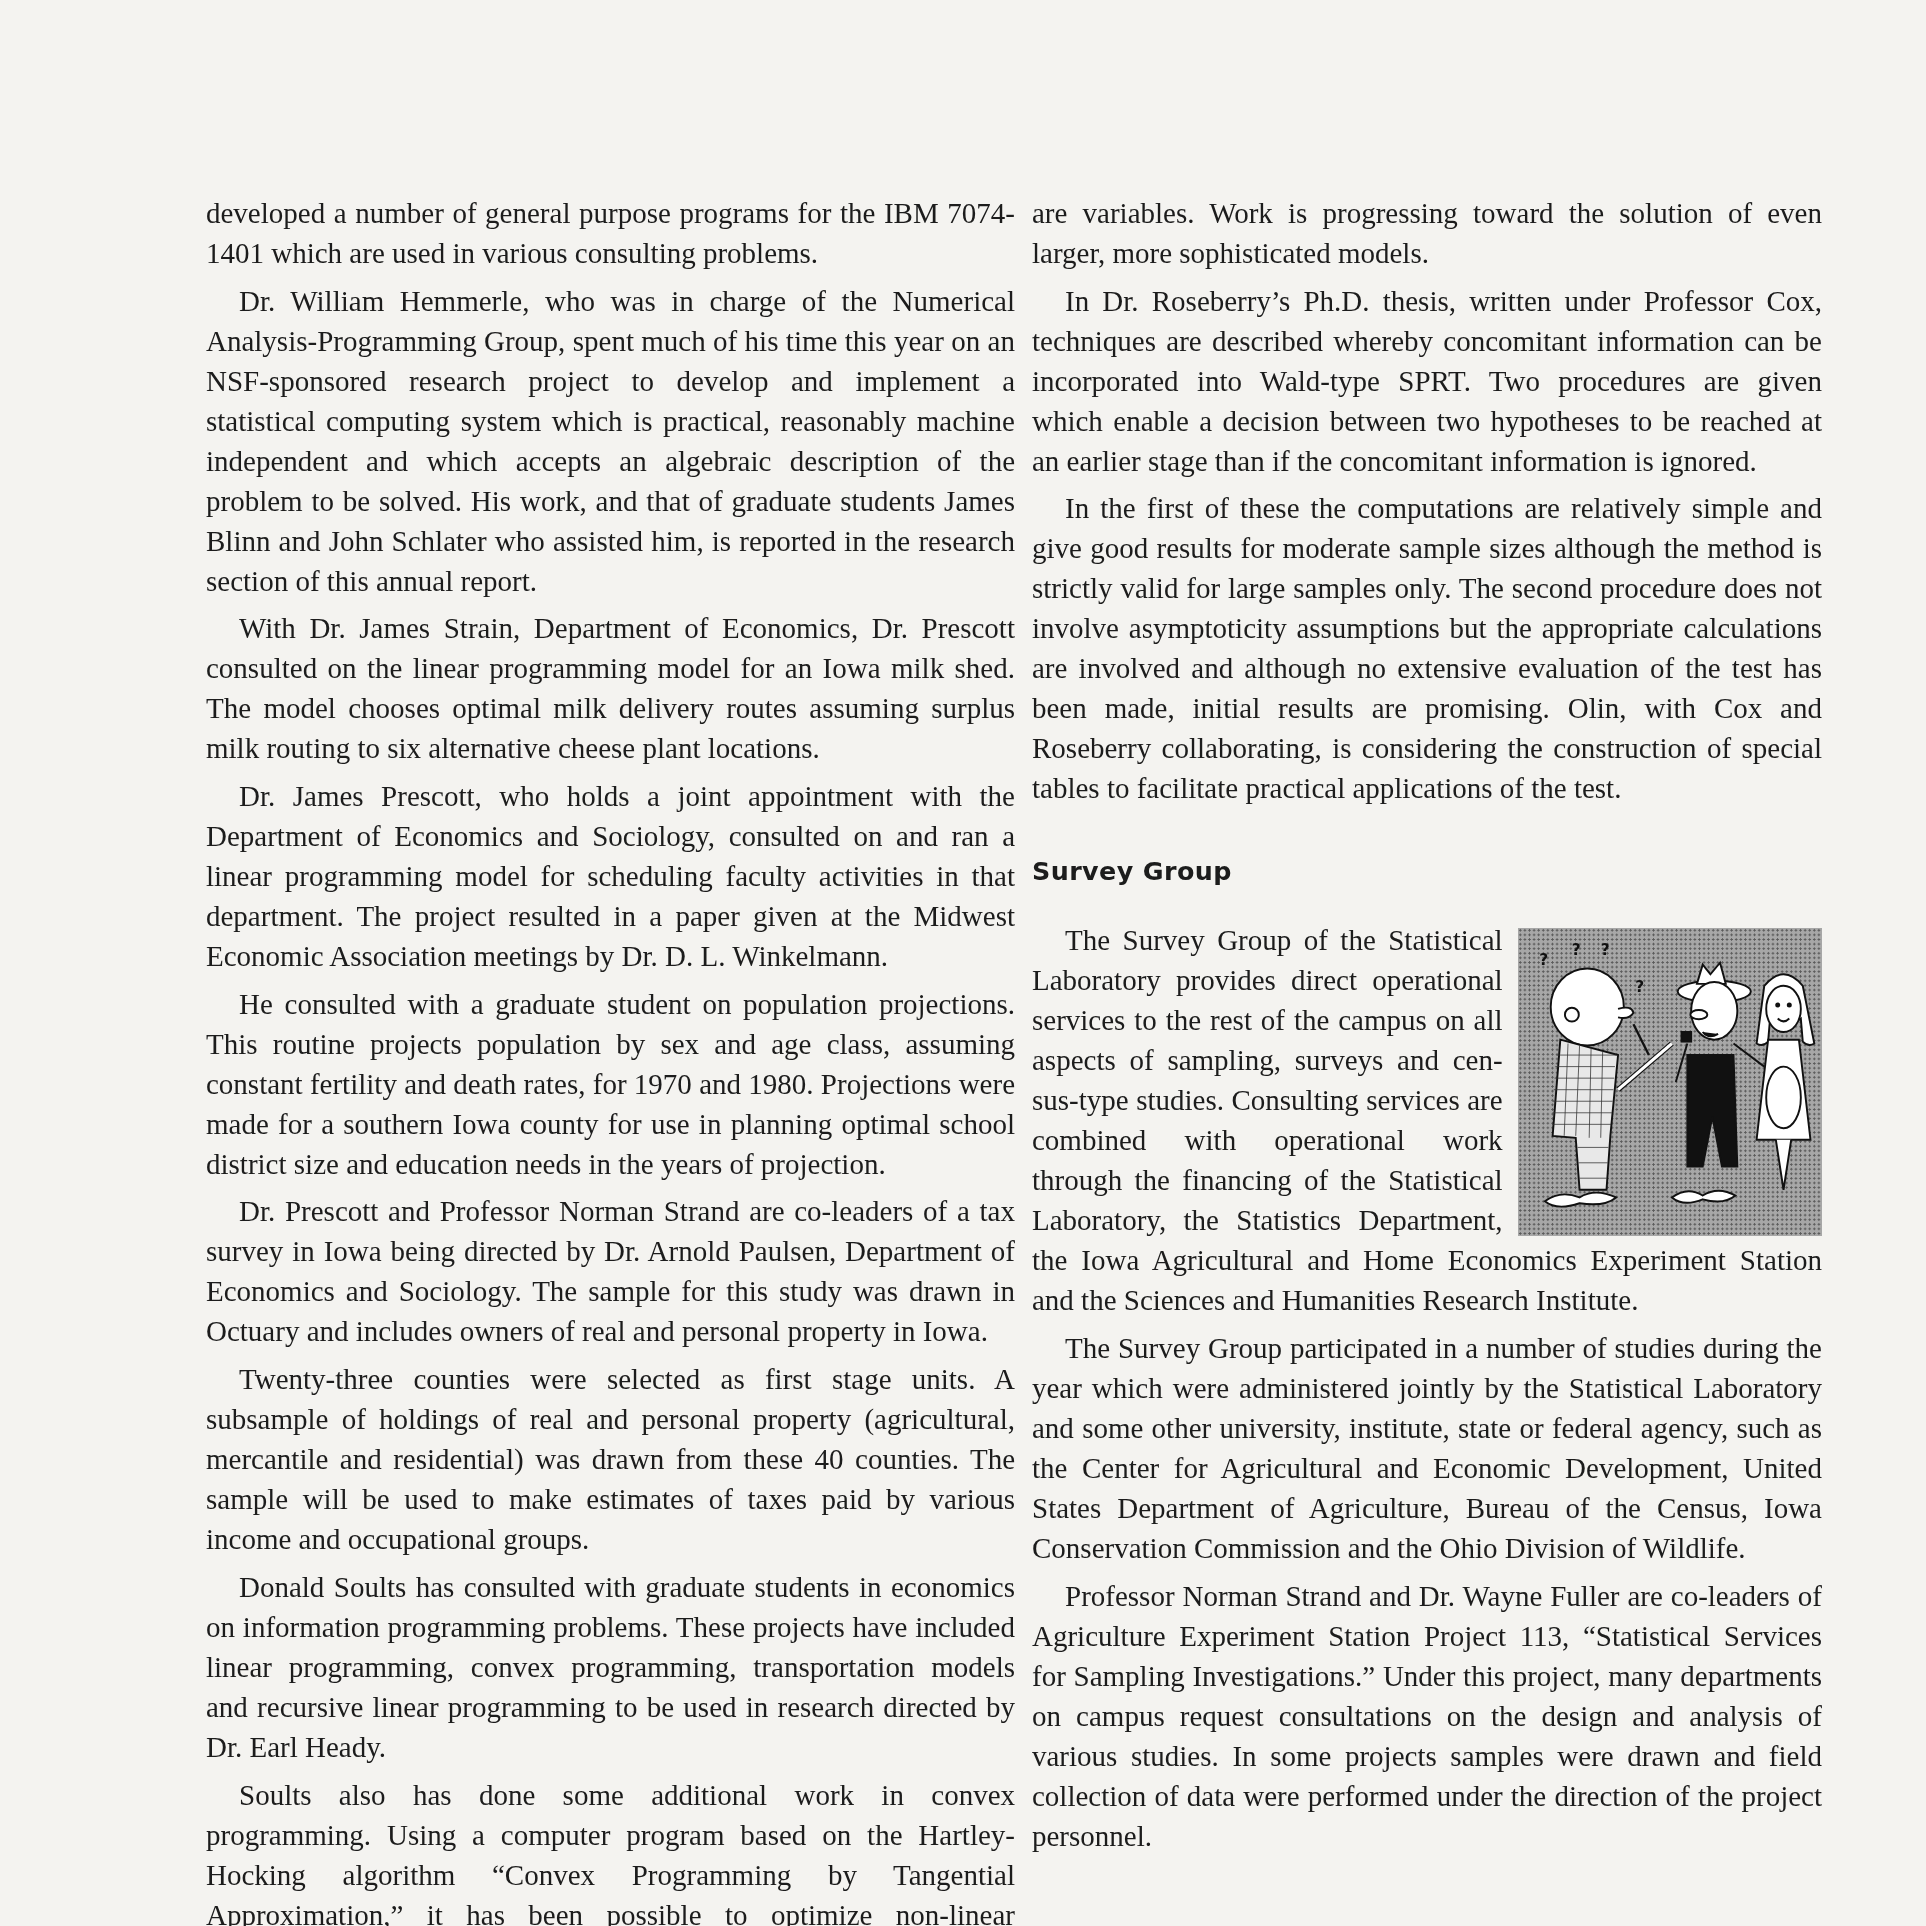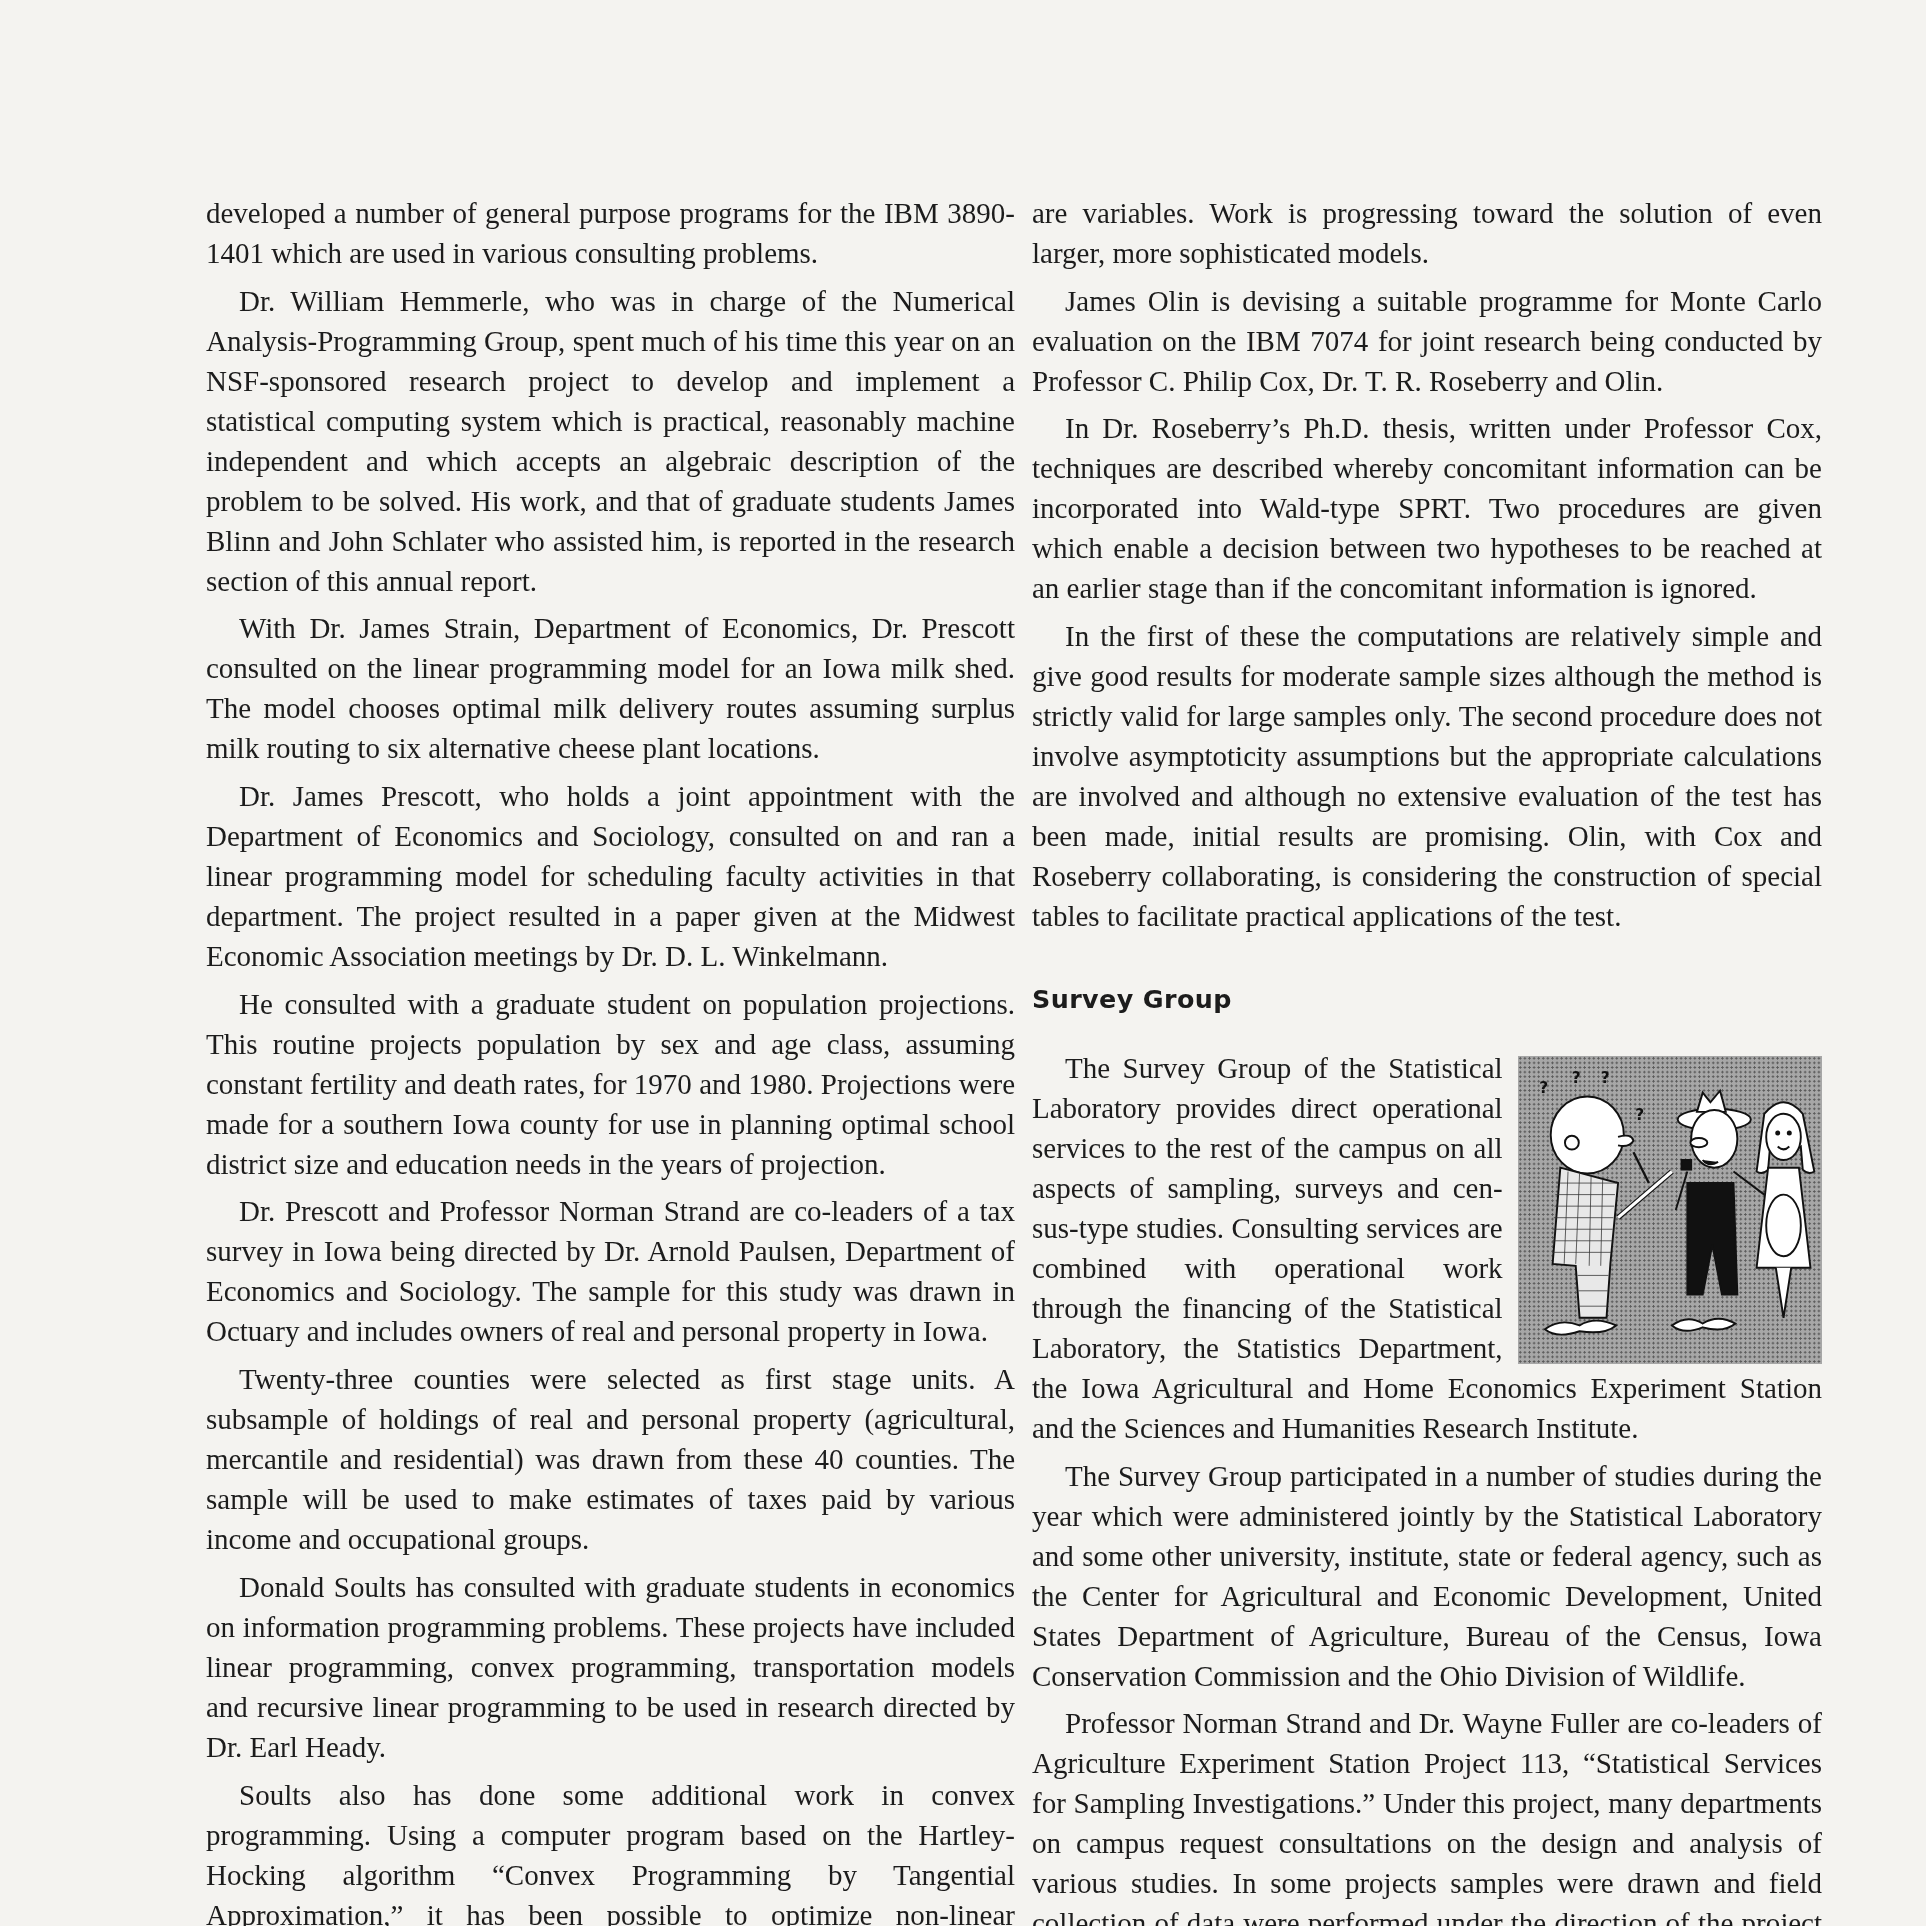--- a/index.html
+++ b/index.html
@@ -46,34 +46,33 @@
     background-size: 4.6px 4.6px;
     position: relative;
   }
   .illustration svg { position: absolute; left: 0; top: 0; width: 100%; height: 100%; }
   .narrow p { text-align: justify; }
 </style>
 </head>
 <body>
 
 <div class="column col-left">
-  <p class="cont">developed a number of general purpose programs for the IBM 3890-1401 which are used in various con­sulting problems.</p>
+  <p class="cont">developed a number of general purpose programs for the IBM 7074-1401 which are used in various con­sulting problems.</p>
   <p>Dr. William Hemmerle, who was in charge of the Numerical Analysis-Programming Group, spent much of his time this year on an NSF-sponsored research project to develop and implement a statistical com­puting system which is practical, reasonably machine independent and which accepts an algebraic descrip­tion of the problem to be solved. His work, and that of graduate students James Blinn and John Schlater who assisted him, is reported in the research section of this annual report.</p>
   <p>With Dr. James Strain, Department of Economics, Dr. Prescott consulted on the linear programming model for an Iowa milk shed. The model chooses optimal milk delivery routes assuming surplus milk routing to six alternative cheese plant locations.</p>
   <p>Dr. James Prescott, who holds a joint appointment with the Department of Economics and Sociology, consulted on and ran a linear programming model for scheduling faculty activities in that department. The project resulted in a paper given at the Midwest Economic Association meetings by Dr. D. L. Winkel­mann.</p>
   <p>He consulted with a graduate student on population projections. This routine projects population by sex and age class, assuming constant fertility and death rates, for 1970 and 1980. Projections were made for a southern Iowa county for use in planning optimal school district size and education needs in the years of projection.</p>
   <p>Dr. Prescott and Professor Norman Strand are co-leaders of a tax survey in Iowa being directed by Dr. Arnold Paulsen, Department of Economics and Soci­ology. The sample for this study was drawn in Oct­uary and includes owners of real and personal prop­erty in Iowa.</p>
   <p>Twenty-three counties were selected as first stage units. A subsample of holdings of real and personal property (agricultural, mercantile and residential) was drawn from these 40 counties. The sample will be used to make estimates of taxes paid by various income and occupational groups.</p>
   <p>Donald Soults has consulted with graduate students in economics on information programming problems. These projects have included linear programming, convex programming, transportation models and re­cursive linear programming to be used in research directed by Dr. Earl Heady.</p>
   <p>Soults also has done some additional work in con­vex programming. Using a computer program based on the Hartley-Hocking algorithm “Convex Program­ming by Tangential Approximation,” it has been pos­sible to optimize non-linear econometric models. One model reflcts production, transportation and consump­tion activities in which both prices and activity levels</p>
 </div>
 
 <div class="column col-right">
   <p class="cont">are variables. Work is progressing toward the solution of even larger, more sophisticated models.</p>
-  <p>James Olin is devising a suitable programme for Monte Carlo evaluation on the IBM 7074 for joint research being conducted by Professor C. Philip Cox, Dr. T. R. Roseberry and Olin.</p>
   <p>In Dr. Roseberry’s Ph.D. thesis, written under Pro­fessor Cox, techniques are described whereby con­comitant information can be incorporated into Wald-type SPRT. Two procedures are given which enable a decision between two hypotheses to be reached at an earlier stage than if the concomitant information is ignored.</p>
   <p>In the first of these the computations are relatively simple and give good results for moderate sample sizes although the method is strictly valid for large samples only. The second procedure does not involve asymptoticity assumptions but the appropriate calcu­lations are involved and although no extensive evalu­ation of the test has been made, initial results are promising. Olin, with Cox and Roseberry collaborat­ing, is considering the construction of special tables to facilitate practical applications of the test.</p>
 
   <div class="section-heading">Survey Group</div>
 
   <div class="survey-block">
     <div class="illustration">
       <svg viewBox="0 0 790 800" style="font-size:75px">
 
         <g font-family="DejaVu Sans, sans-serif" font-weight="bold" font-size="40" fill="#111">

